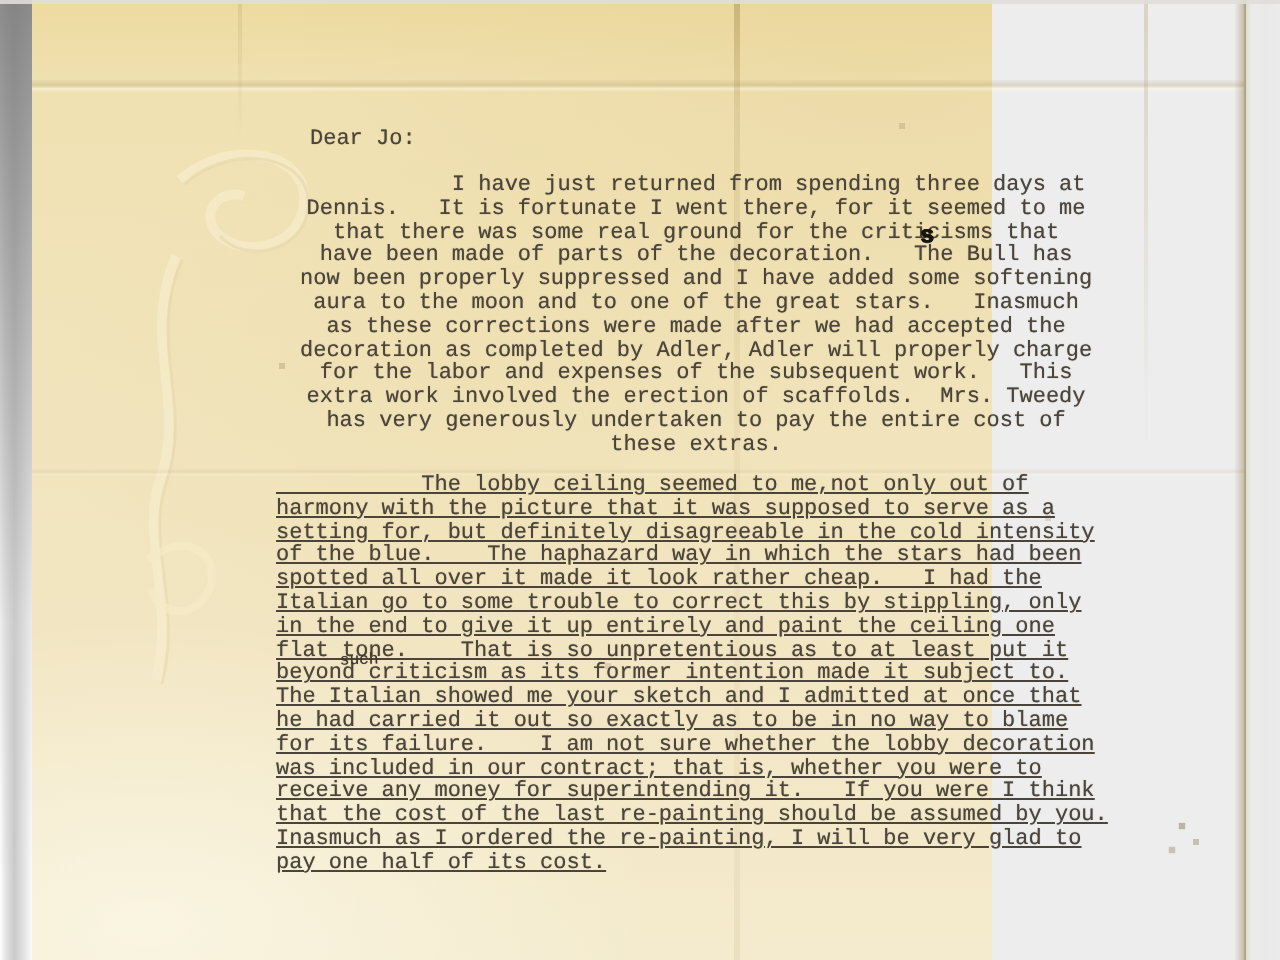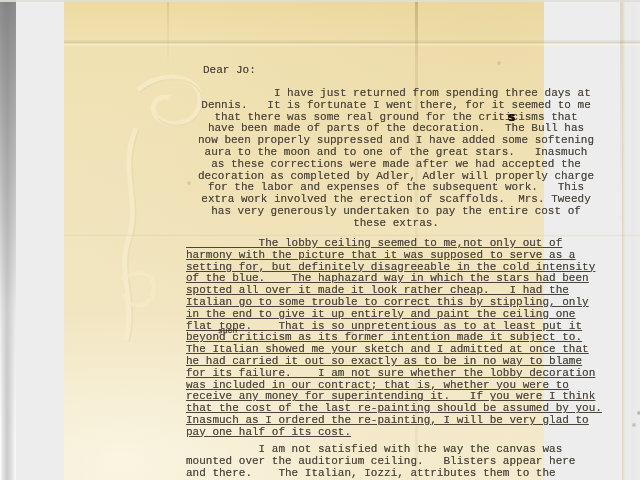--- a/index.html
+++ b/index.html
@@ -28,21 +28,20 @@
   }
 
   
   .paper{
     position:absolute;left:16px;top:0;width:480px;height:480px;
     background:
       radial-gradient(420px 250px at 12% 96%, rgba(255,253,242,0.55), rgba(255,253,242,0) 60%),
       radial-gradient(480px 300px at 88% 6%, rgba(231,209,150,0.35), rgba(231,209,150,0) 65%),
       radial-gradient(300px 200px at 45% 40%, rgba(236,216,160,0.25), rgba(236,216,160,0) 70%),
       linear-gradient(180deg,#edda9f 0%,#f0e1b2 9%,#f1e4bc 42%,#f2e6c3 70%,#f4ebce 100%);
-    margin-left: 48px;
   }
   .paper-edge-shadow{
     position:absolute;left:601px;top:0;width:6px;height:480px;
     background:linear-gradient(90deg, rgba(155,132,80,0) 0%, rgba(150,128,78,0.35) 70%, rgba(118,98,58,0.5) 100%);
   }
 
   
   .crease-h1{
     position:absolute;left:0;top:40px;width:606px;height:6px;
     background:linear-gradient(180deg, rgba(152,128,70,0.05) 0%, rgba(152,128,70,0.22) 45%,
@@ -157,23 +156,20 @@
 beyond criticism as its former intention made it subject to.
 The Italian showed me your sketch and I admitted at once that
 he had carried it out so exactly as to be in no way to blame
 for its failure.    I am not sure whether the lobby decoration
 was included in our contract; that is, whether you were to
 receive any money for superintending it.   If you were I think
 that the cost of the last re-painting should be assumed by you.
 Inasmuch as I ordered the re-painting, I will be very glad to
 pay one half of its cost.</pre>
 
-    <pre class="typed para3">           I am not satisfied with the way the canvas was
-mounted over the auditorium ceiling.   Blisters appear here
-and there.    The Italian, Iozzi, attributes them to the</pre>
 
     <span class="overstrike">s</span>
 
     <span class="insertion">such</span>
 
     <div class="paper-edge-shadow"></div>
   </div>
 
   <div class="edge-top"></div>
 </div>

